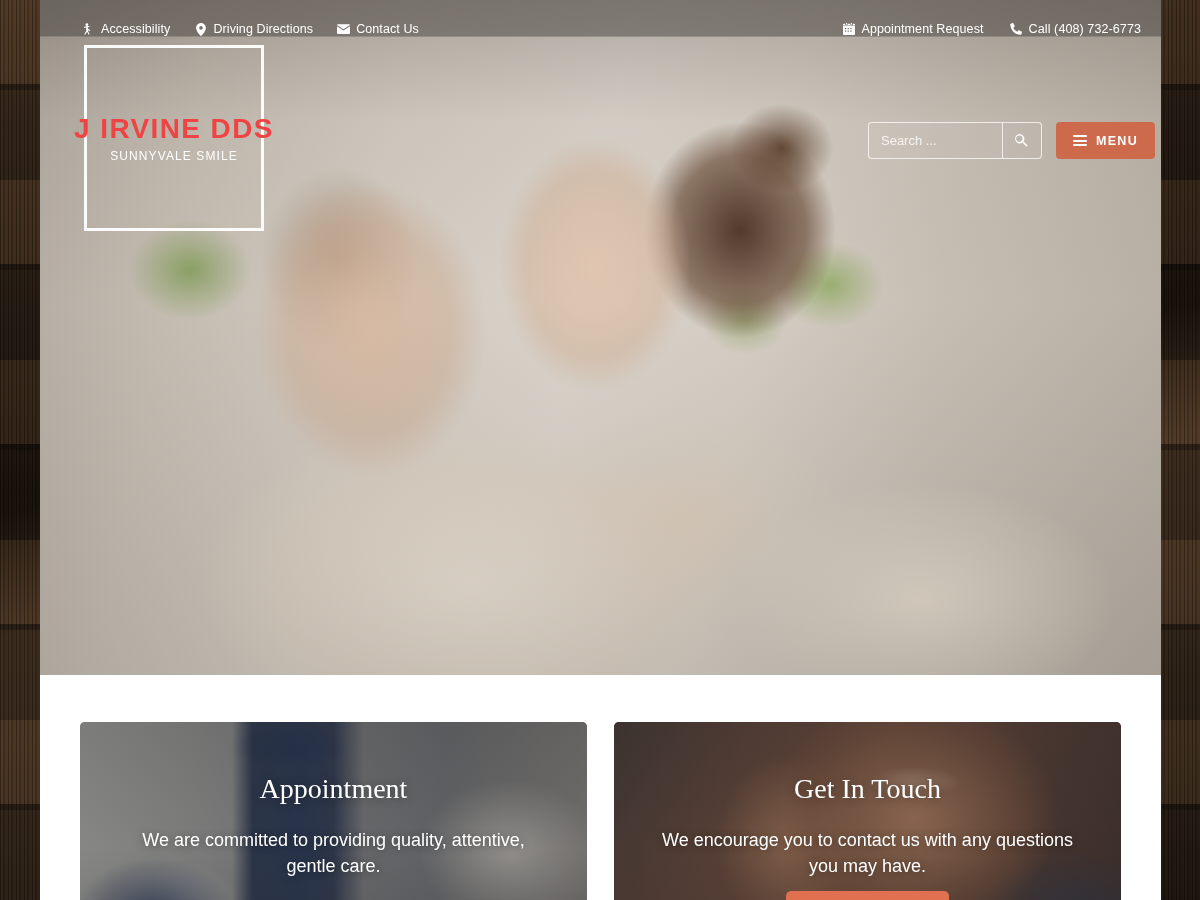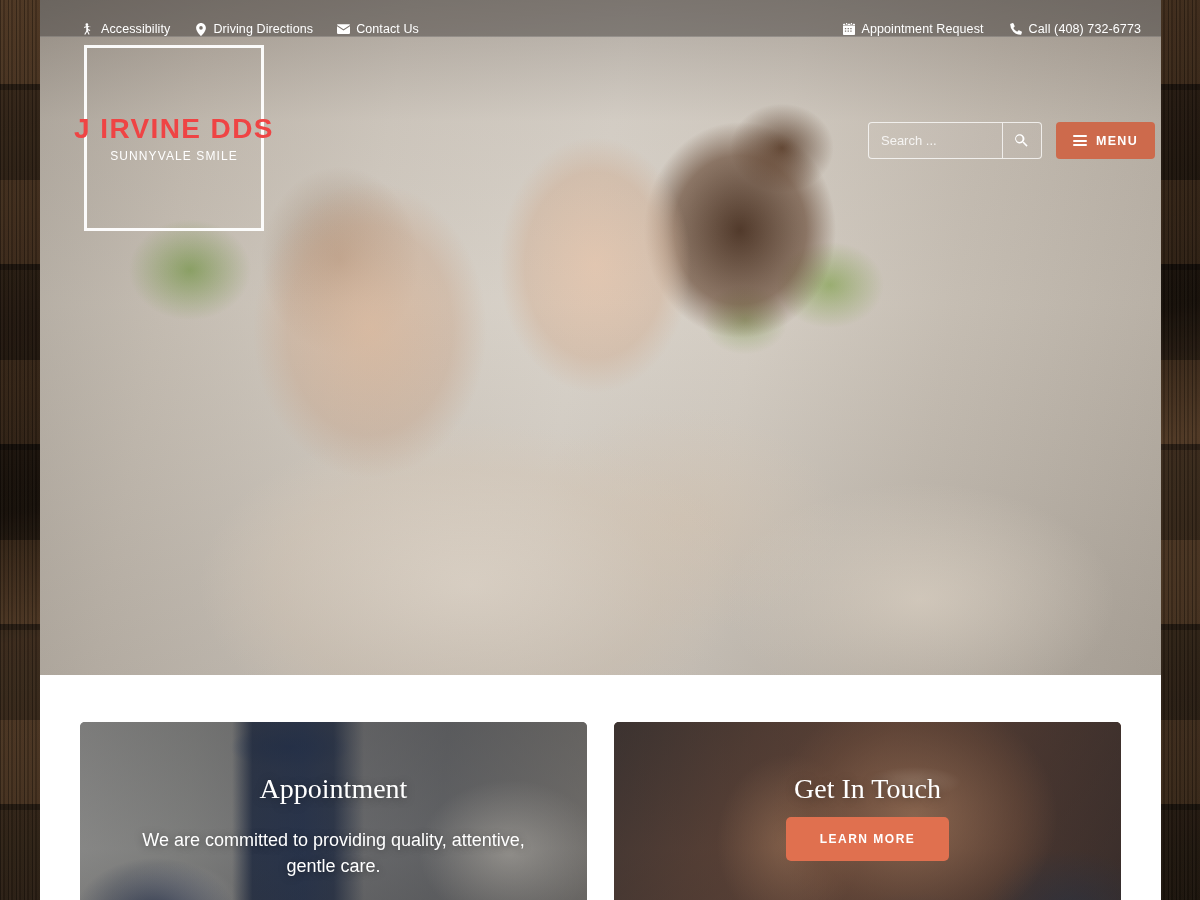--- a/index.html
+++ b/index.html
@@ -461,19 +461,20 @@
           <div class="card-text">We are committed to providing quality, attentive, gentle care.</div>
           <a class="card-btn" href="#">LEARN MORE</a>
         </div>
       </div>
 
       <div class="card contact">
         <div class="card-photo contact"></div>
         <div class="card-tint"></div>
         <div class="card-body">
           <div class="card-title">Get In Touch</div>
+          <div class="card-text">We encourage you to contact us with any questions you may have.</div>
           <a class="card-btn" href="#">LEARN MORE</a>
         </div>
       </div>
 
     </div>
   </div>
 </div>
 
 </body></html>

